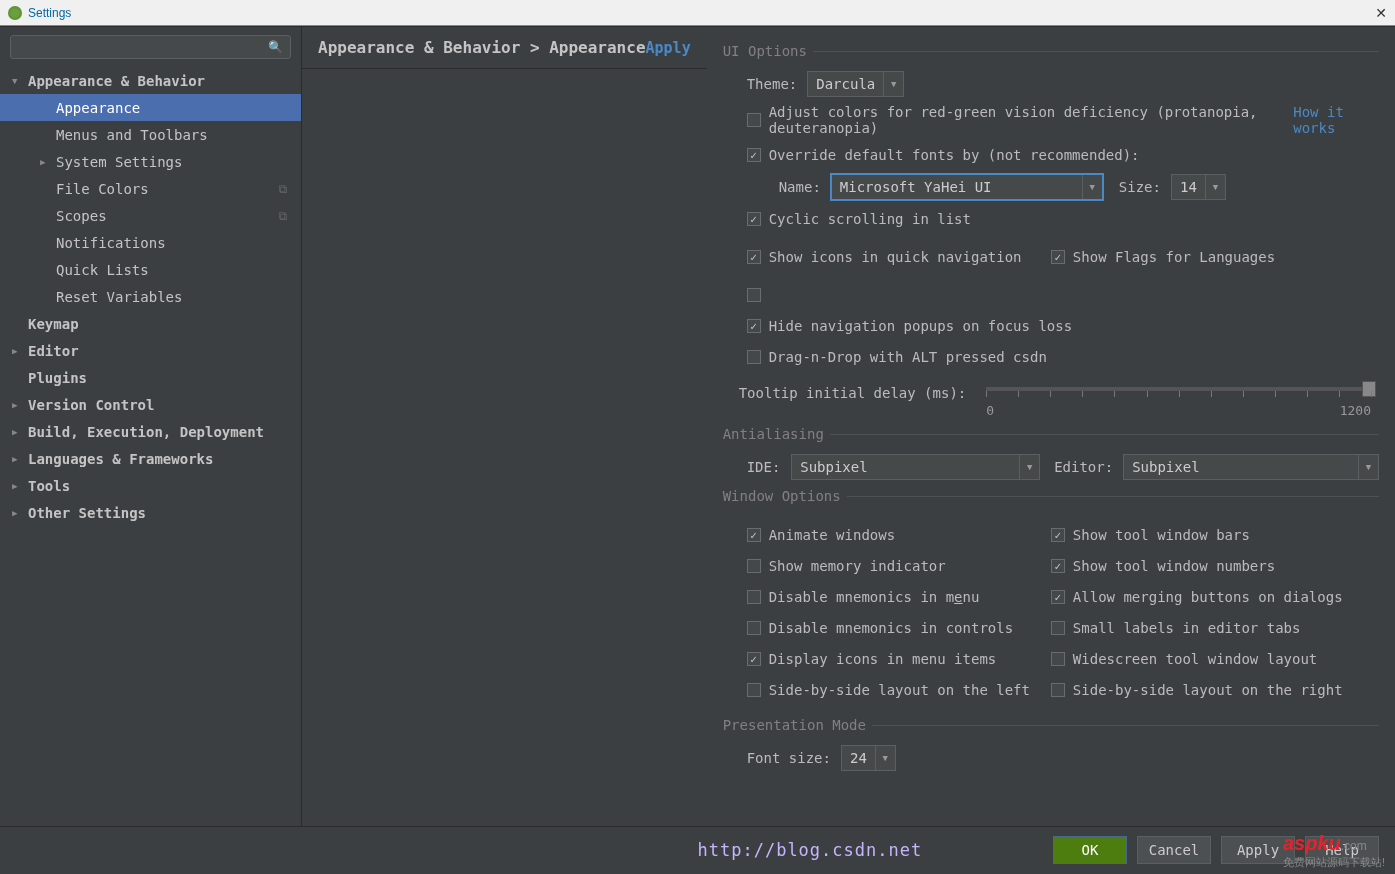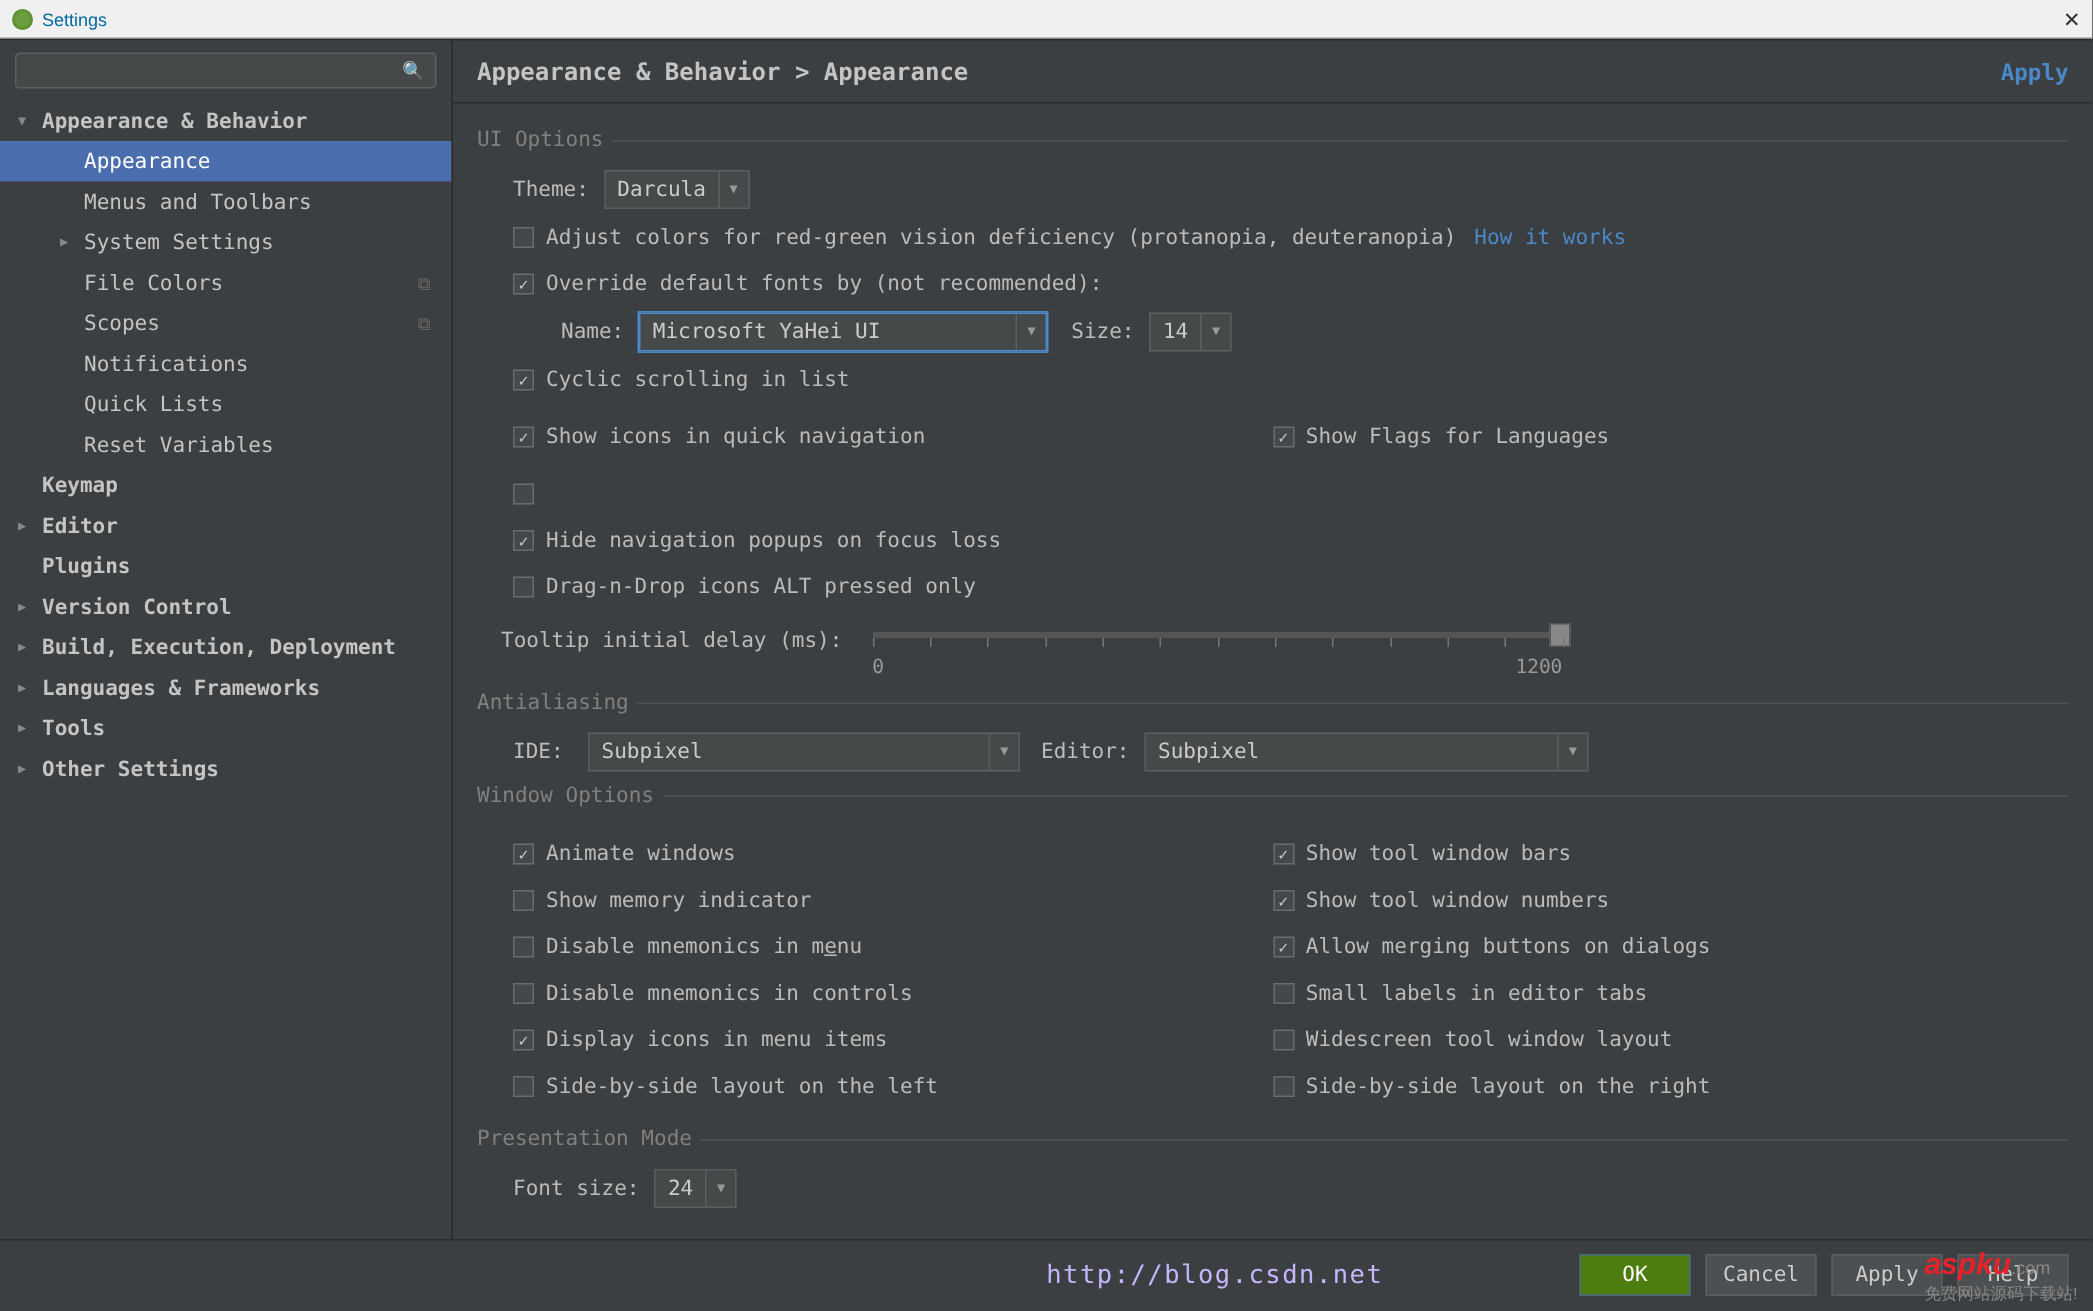--- a/index.html
+++ b/index.html
@@ -89,21 +89,21 @@
   margin-left: auto;
   margin-right: 14px;
   color: #666;
   font-size: 12px;
 }
 
 
 .content {
   flex: 1;
   display: flex;
-  flex-direction: column;
+  flex-direction: row;
   overflow: hidden;
 }
 .breadcrumb {
   display: flex;
   align-items: center;
   height: 42px;
   padding: 0 16px;
   border-bottom: 1px solid #2b2b2b;
 }
 .breadcrumb .crumbs { font-weight: bold; font-size: 16px; color: #c4c4c4; }
@@ -391,21 +391,21 @@
 
       <div class="row">
         <span class="checkbox"></span>
       </div>
       <div class="row">
         <span class="checkbox checked"></span>
         <span>Hide navigation popups on focus loss</span>
       </div>
       <div class="row">
         <span class="checkbox"></span>
-        <span>Drag-n-Drop icons ALT pressed only</span>
+        <span>Drag-n-Drop with ALT pressed csdn</span>
       </div>
 
       <div class="slider-wrap">
         <span class="slider-label">Tooltip initial delay (ms):</span>
         <div class="slider-track">
           <div class="slider-bar">
             <div class="slider-thumb"></div>
           </div>
           <div class="slider-ticks" id="ticks">
               <div class="slider-tick" style="left: 0%;"></div>

